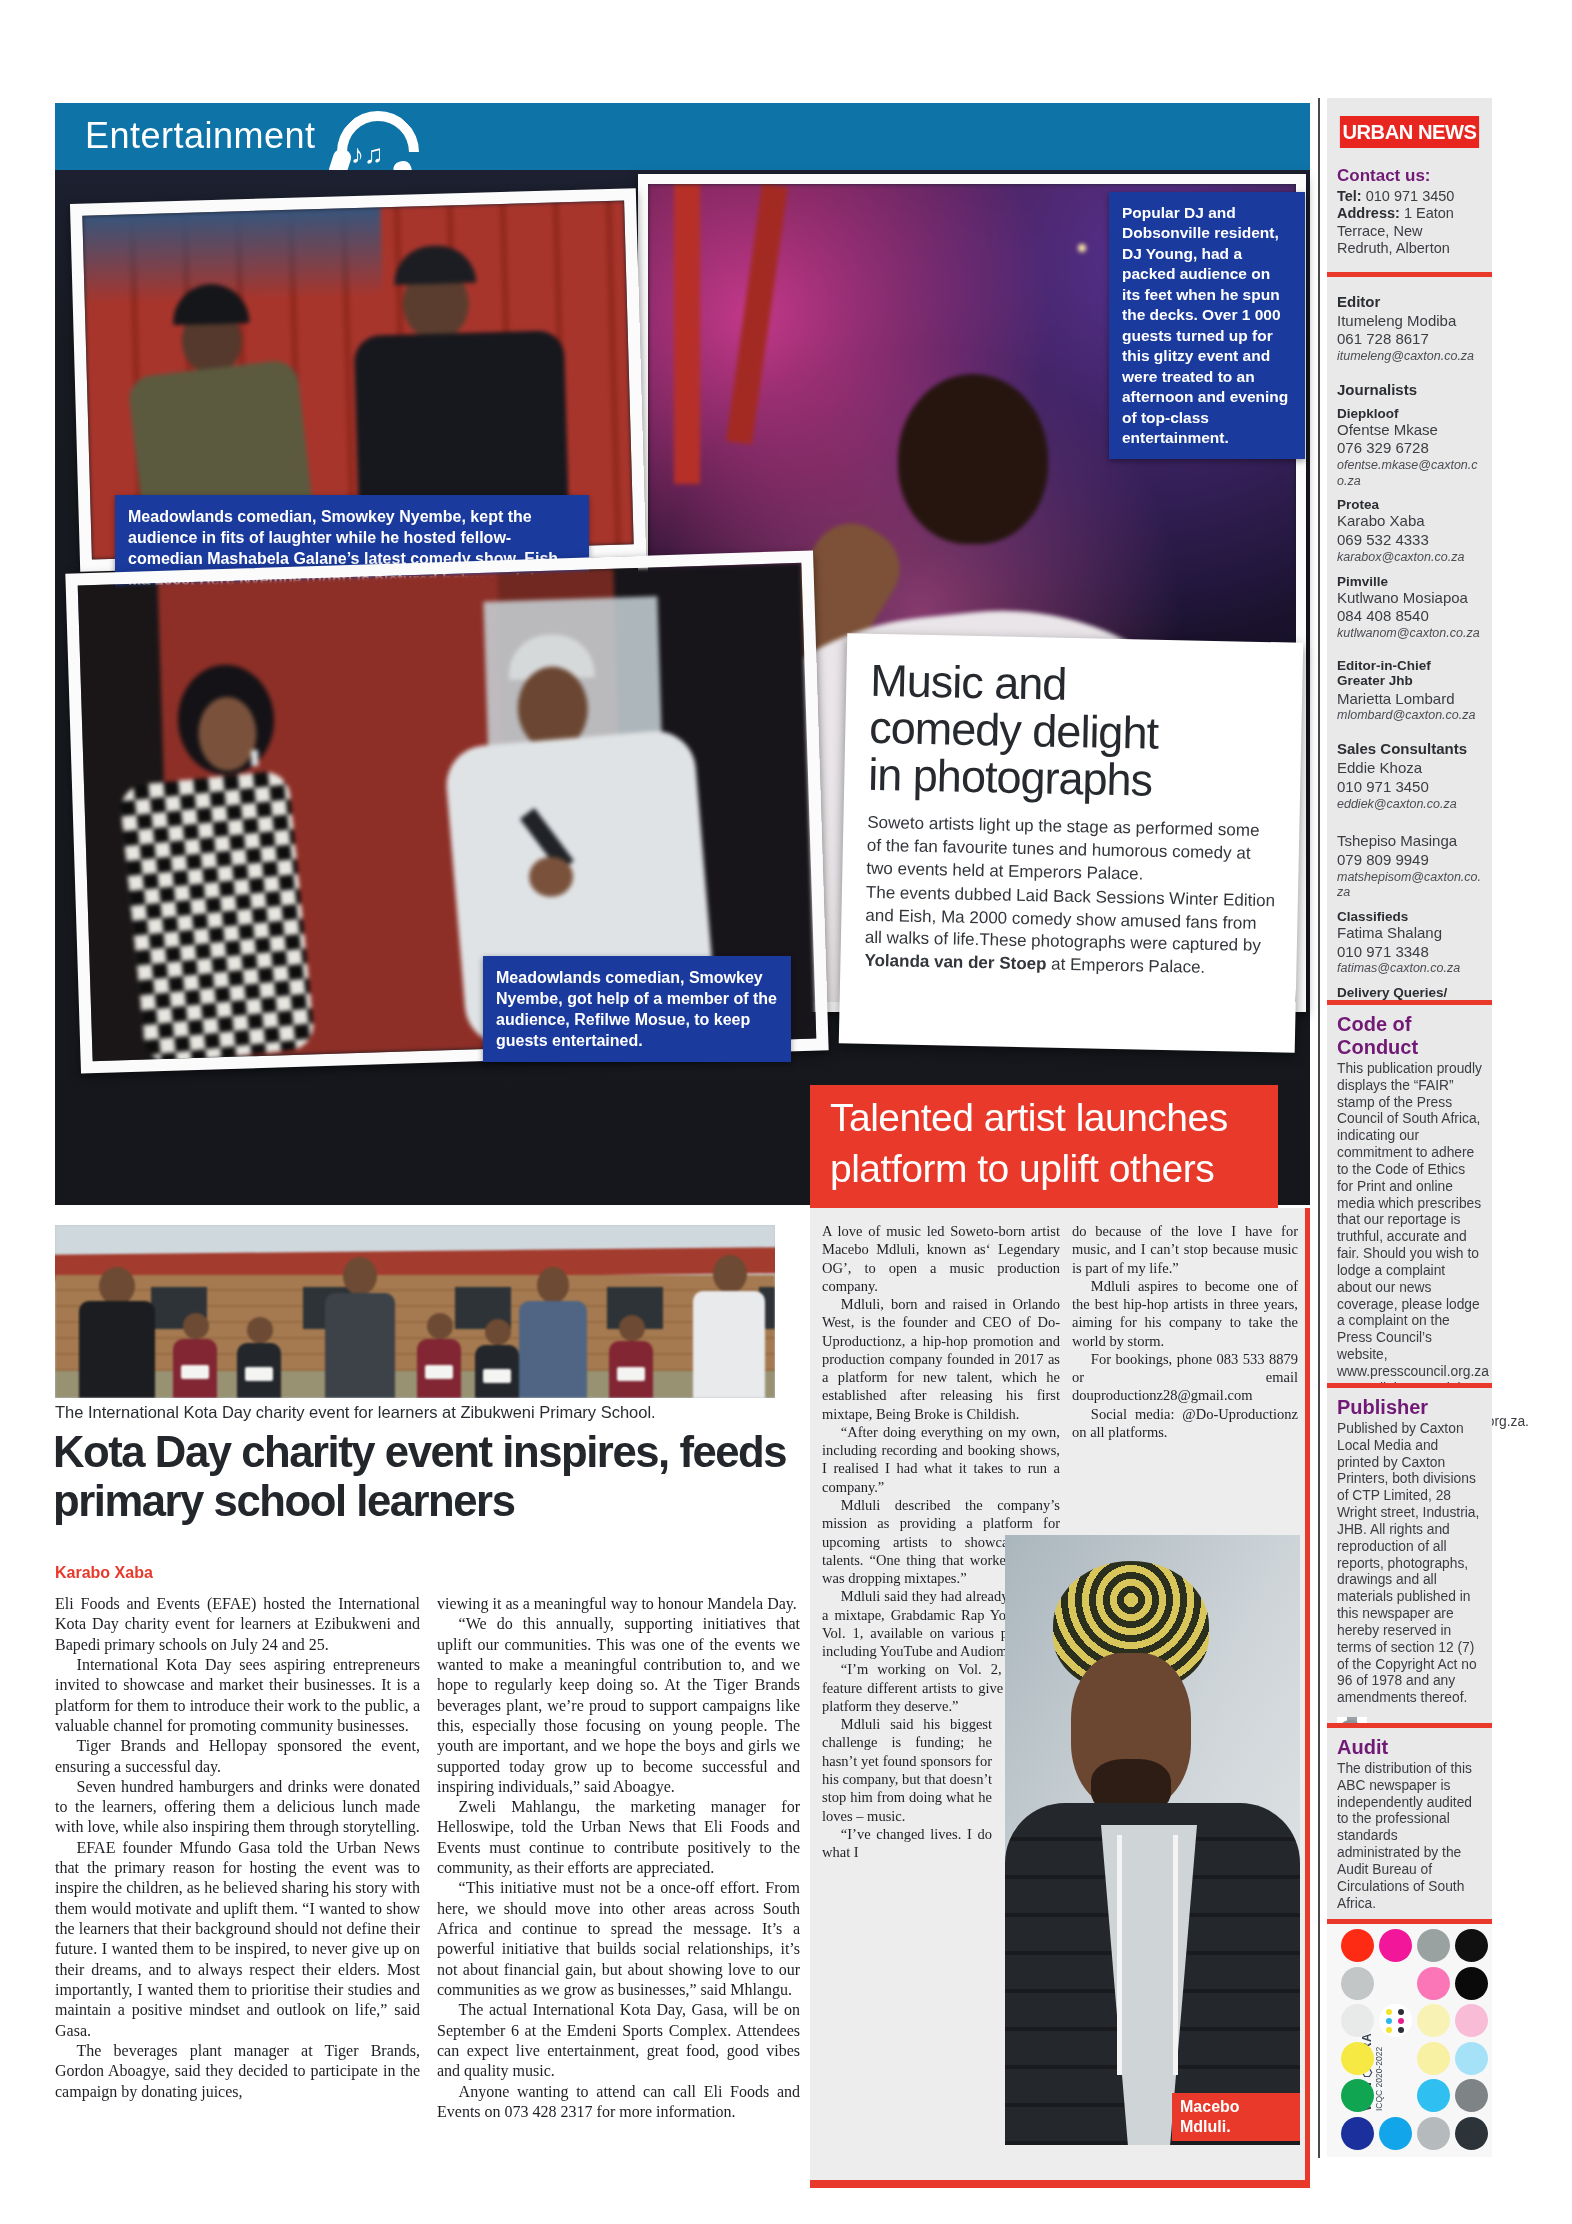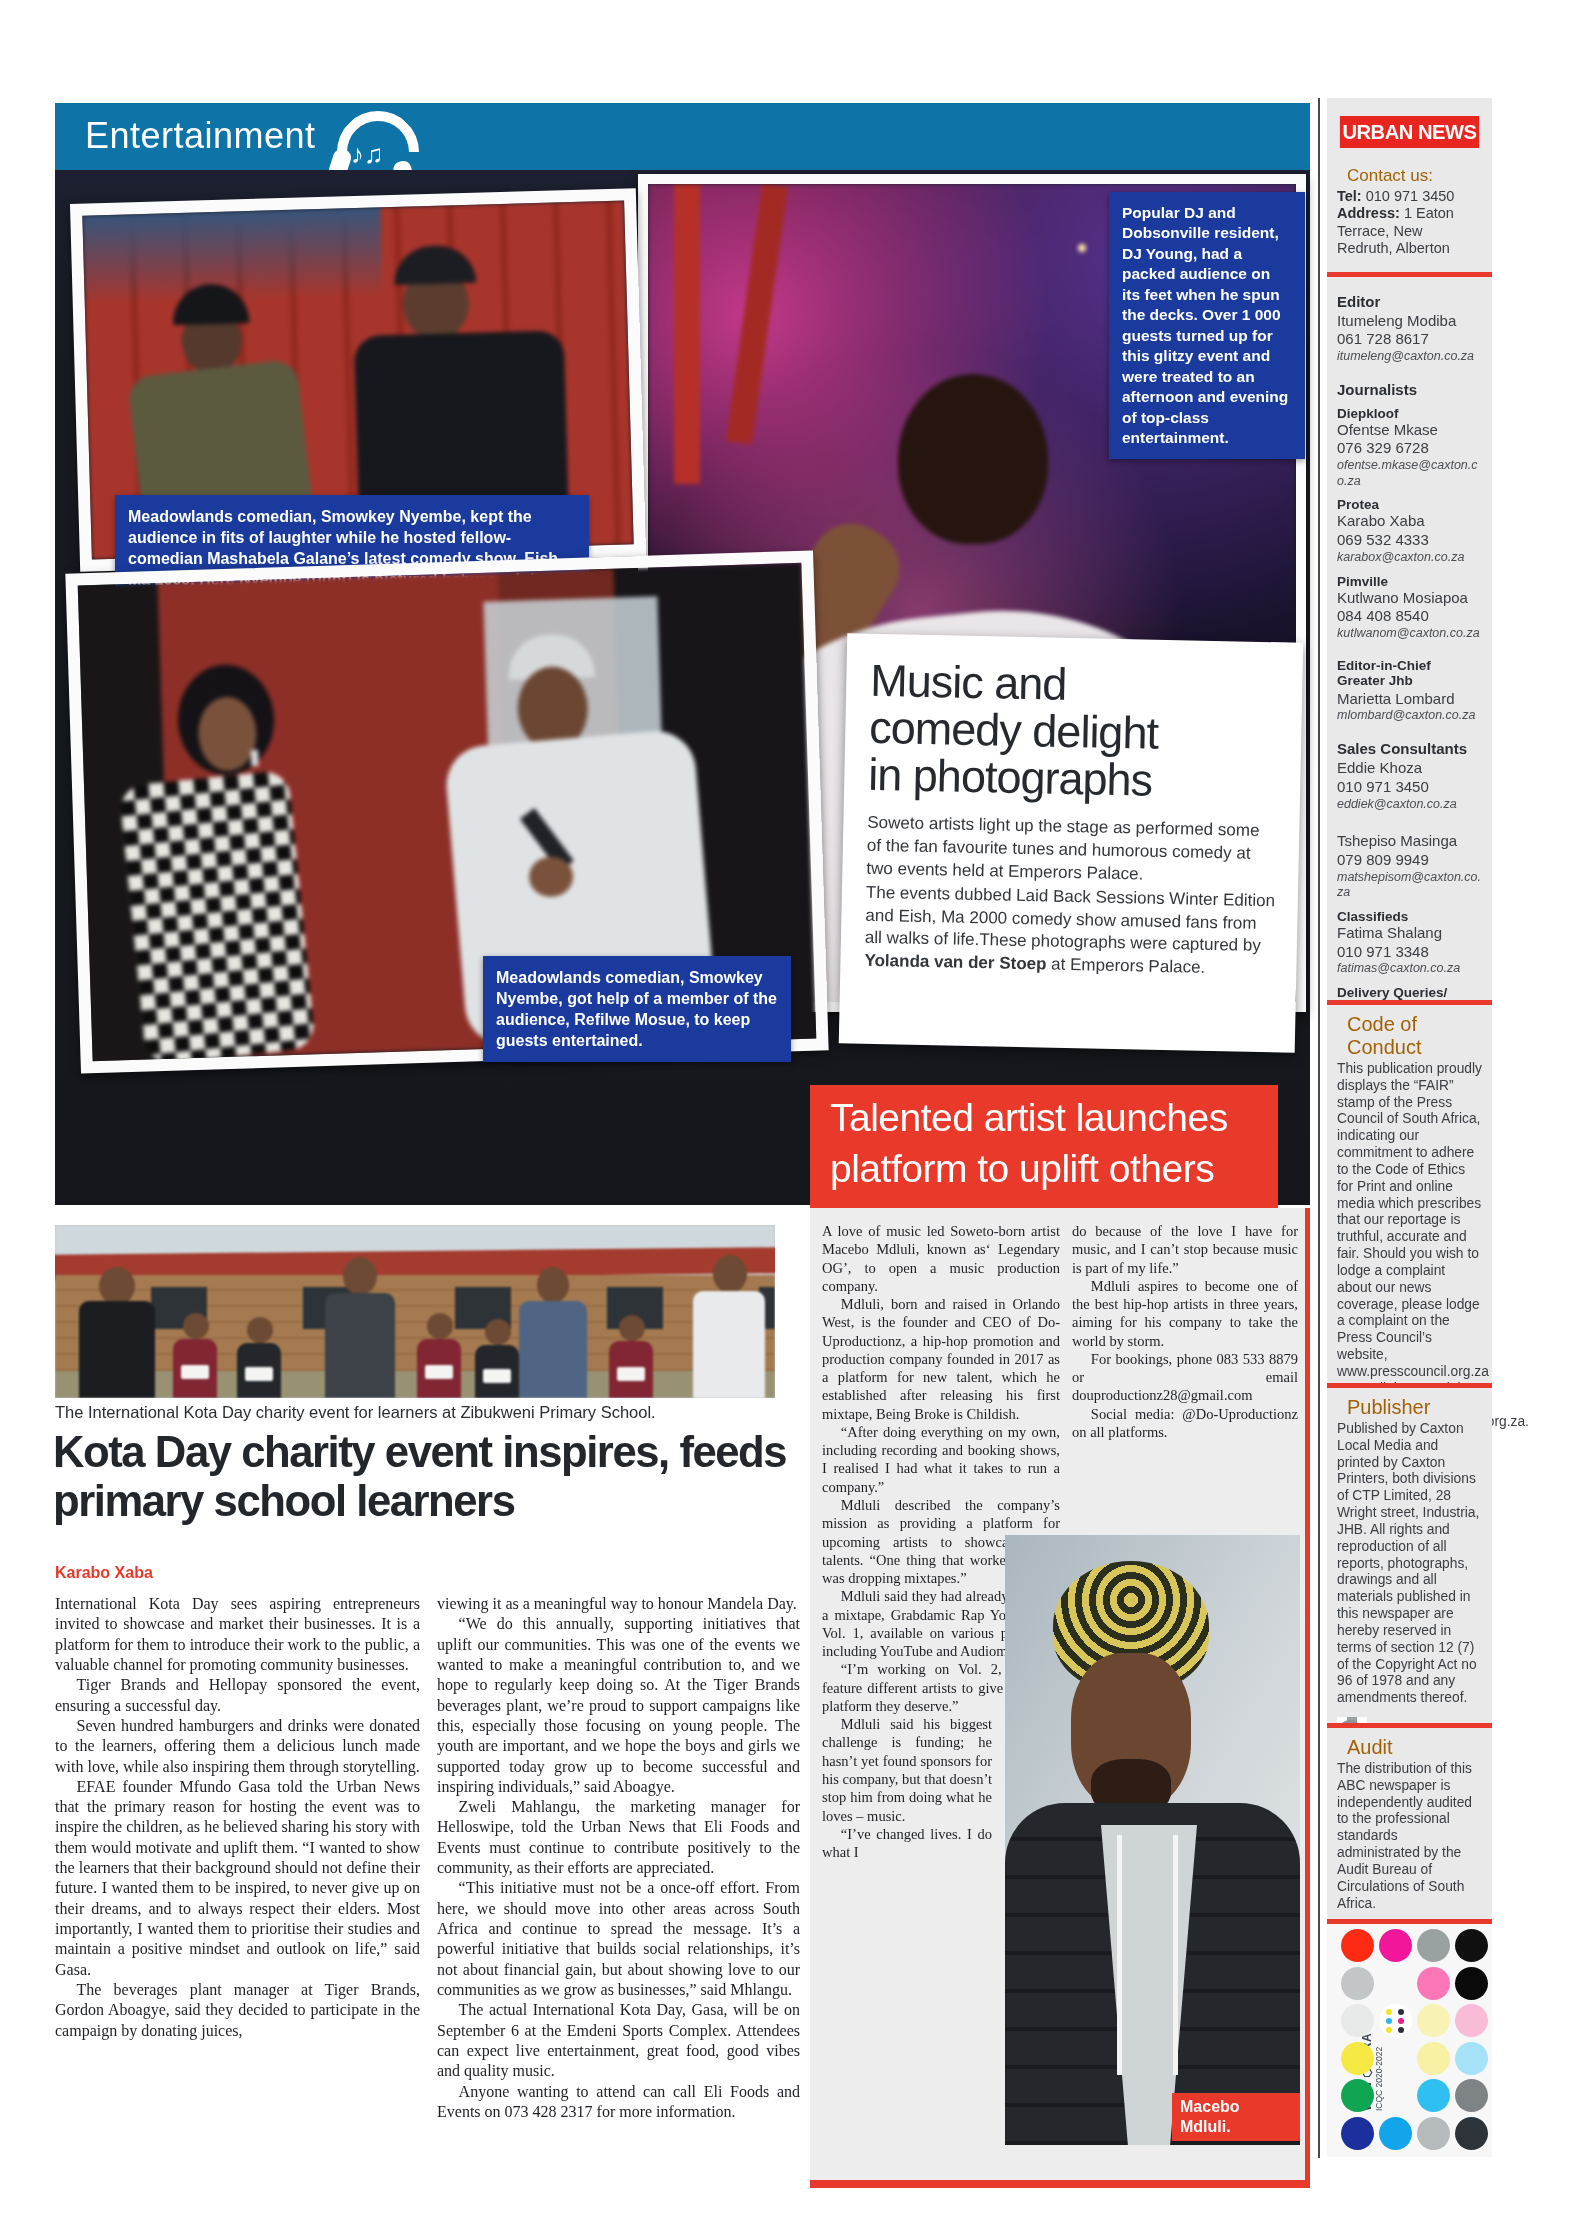--- a/index.html
+++ b/index.html
@@ -122,21 +122,21 @@
   .kcol p{margin:0;}
   .kcol p + p{text-indent:1.35em;}
   .kcol1{left:55px;width:365px;}
   .kcol2{left:437px;width:363px;}
   
   .vline{position:absolute;left:1318px;top:98px;width:2px;height:2060px;background:#4a4a4a;}
   .sb{position:absolute;left:1327px;width:165px;background:#e9e9e9;box-sizing:border-box;padding:8px 10px;}
   .sb-divider{position:absolute;left:1327px;width:165px;height:5px;background:#e8392b;}
   .urban-news{background:#e8251f;color:#fff;font-weight:bold;font-size:21px;letter-spacing:-.5px;
               text-align:center;padding:4px 2px;margin:10px 0 18px 0;transform:scaleX(.96);}
-  .sb-red-h{color:#a16207;font-weight:normal;font-size:17px;margin:0 0 2px 10px;}
+  .sb-red-h{color:#701a75;font-weight:bold;font-size:17px;margin:0 0 2px 0;}
   .sb-red-h.big{font-size:20px;}
   .sb-line{font-size:14.5px;color:#3a3d42;line-height:1.2;}
   .sb-line b{color:#2b2e33;}
   .sb-h{font-weight:bold;font-size:15px;color:#2b2e33;margin:16px 0 2px 0;}
   .sb-area{font-weight:bold;font-size:13.5px;color:#2b2e33;margin-top:8px;}
   .sb-name{font-size:15px;color:#3a3d42;line-height:1.25;}
   .sb-mail{font-size:12.5px;font-style:italic;color:#4a4d52;word-break:break-all;line-height:1.25;}
   .sb-nb{font-size:13px;font-weight:bold;font-style:italic;color:#2b2e33;line-height:1.2;margin-top:2px;}
   .sb-body{font-size:13.8px;line-height:1.22;color:#3a3d42;}
   .fair-logo{position:relative;height:70px;margin-top:12px;}
@@ -319,20 +319,21 @@
         <div class="bx" style="left:14px;top:52px;width:28px;height:14px;"></div>
       </div>
     </div>
   </div>
 
   <div class="kota-caption">The International Kota Day charity event for learners at Zibukweni Primary School.</div>
   <div class="kota-headline">Kota Day charity event inspires, feeds primary school learners</div>
   <div class="kota-byline">Karabo Xaba</div>
 
   <div class="kcol kcol1 serif">
+    <p>Eli Foods and Events (EFAE) hosted the International Kota Day charity event for learners at Ezibukweni and Bapedi primary schools on July 24 and 25.</p>
     <p>International Kota Day sees aspiring entrepreneurs invited to showcase and market their businesses. It is a platform for them to introduce their work to the public, a valuable channel for promoting community businesses.</p>
     <p>Tiger Brands and Hellopay sponsored the event, ensuring a successful day.</p>
     <p>Seven hundred hamburgers and drinks were donated to the learners, offering them a delicious lunch made with love, while also inspiring them through storytelling.</p>
     <p>EFAE founder Mfundo Gasa told the Urban News that the primary reason for hosting the event was to inspire the children, as he believed sharing his story with them would motivate and uplift them. “I wanted to show the learners that their background should not define their future. I wanted them to be inspired, to never give up on their dreams, and to always respect their elders. Most importantly, I wanted them to prioritise their studies and maintain a positive mindset and outlook on life,” said Gasa.</p>
     <p>The beverages plant manager at Tiger Brands, Gordon Aboagye, said they decided to participate in the campaign by donating juices,</p>
   </div>
   <div class="kcol kcol2 serif">
     <p>viewing it as a meaningful way to honour Mandela Day.</p>
     <p>“We do this annually, supporting initiatives that uplift our communities. This was one of the events we wanted to make a meaningful contribution to, and we hope to regularly keep doing so. At the Tiger Brands beverages plant, we’re proud to support campaigns like this, especially those focusing on young people. The youth are important, and we hope the boys and girls we supported today grow up to become successful and inspiring individuals,” said Aboagye.</p>
     <p>Zweli Mahlangu, the marketing manager for Helloswipe, told the Urban News that Eli Foods and Events must continue to contribute positively to the community, as their efforts are appreciated.</p>

